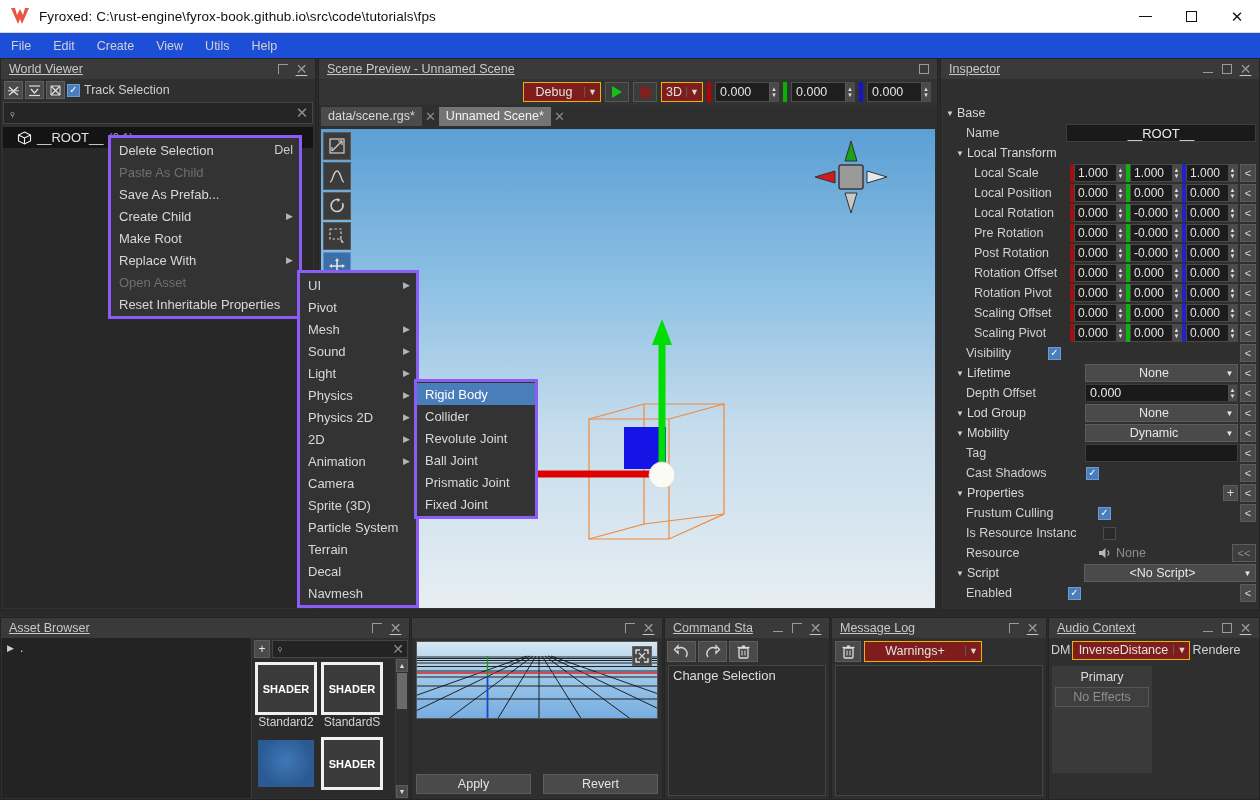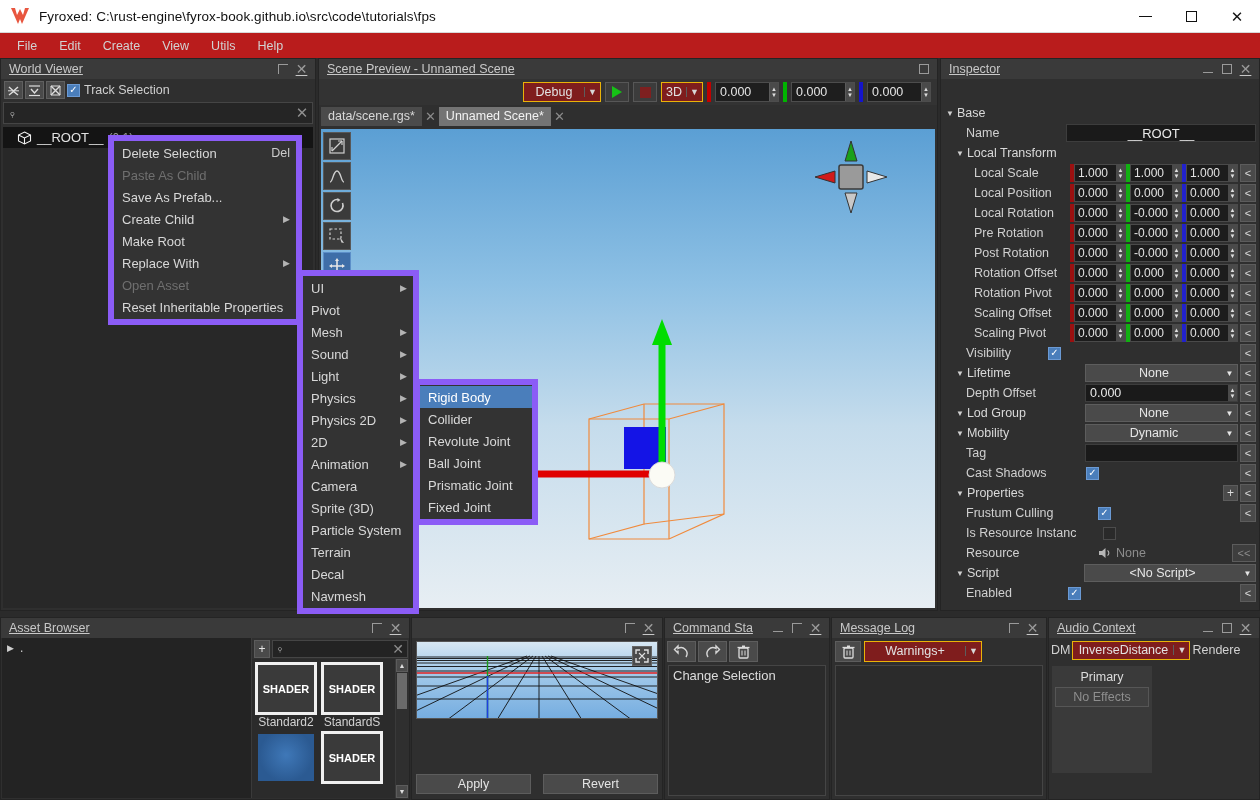--- a/index.html
+++ b/index.html
@@ -20,21 +20,21 @@
   }
   .titlebar .logo { width:22px; height:20px; margin-left:9px; margin-right:8px; position:relative; flex:none; }
   .titlebar .title { color:#111; font-size:13.5px; letter-spacing:.1px; }
   .wbtns { margin-left:auto; display:flex; height:33px; }
   .wbtn { width:46px; height:33px; display:flex; align-items:center; justify-content:center; color:#111; }
   .wbtn .gl { font-size:15px; line-height:1; }
   .wsq { width:11px; height:11px; border:1.4px solid #111; }
   .wmin { width:13px; height:0; border-top:1.6px solid #111; }
 
   
-  .menubar { height:25px; background:#b91c1c; display:flex; align-items:center; padding-left:6px; }
+  .menubar { height:25px; background:#1d4ed8; display:flex; align-items:center; }
   .menubar .mi { padding:3px 11px; color:#d2d2d2; font-size:12.5px; }
 
   
   .panel { position:absolute; background:#2f2f2f; border:1px solid #242424; }
   .p-head {
     height:20px; background:#3a3a3a; display:flex; align-items:center;
     padding:0 2px 0 8px; color:#c8c8c8; font-size:12.5px; white-space:nowrap; overflow:hidden;text-decoration:underline;
   }
   .p-head .ttl { overflow:hidden; text-overflow:clip; }
   .p-ctrls { margin-left:auto; display:flex; align-items:center; gap:2px; padding-right:3px; flex:none; }
@@ -144,21 +144,21 @@
   .ab-tree { width:250px; background:#232323; border-right:1px solid #3a3a3a; }
   .ab-tree .r { height:20px; display:flex; align-items:center; gap:6px; padding-left:5px; color:#cfcfcf; font-size:12px; }
   .ab-right { flex:1; display:flex; flex-direction:column; min-width:0; }
   .ab-search { height:21px; display:flex; align-items:center; gap:2px; padding:1px 0 1px 2px; }
   .ab-search .addb { width:16px; height:18px; background:#4a4a4a; border:1px solid #5c5c5c; color:#e6e6e6;
     font-size:12px; display:flex; align-items:center; justify-content:center; }
   .ab-search .sfield { flex:1; height:18px; background:#232323; border:1px solid #454545; display:flex; align-items:center; padding-left:4px; }
   .ab-search .sfield .mag { transform:rotate(-45deg); font-size:10px; color:#b6b6b6; }
   .ab-search .sfield .x { margin-left:auto; width:18px; text-align:center; color:#8d8d8d; font-size:14px; }
   .ab-grid { flex:1; display:flex; background:#2b2b2b; overflow:hidden; position:relative; }
-  .tiles { display:flex; flex-wrap:wrap; align-content:flex-start; padding:3px 0 0 3px; gap:2px 4px; }
+  .tiles { display:flex; flex-wrap:wrap; align-content:flex-start; padding:3px 0 0 3px; gap:8px 4px; }
   .tile { width:62px; }
   .tile .th { width:62px; height:53px; border:3px solid #f0f0f0; background:#3a3a3a;
     display:flex; align-items:center; justify-content:center; color:#fff; font-size:11px; font-weight:bold; }
   .tile .th.blue { background:radial-gradient(circle at 50% 45%, #3f78b8 0%, #2b5a92 70%); border-color:#2b2b2b; }
   .tile .cap { color:#d2d2d2; font-size:12px; text-align:center; white-space:nowrap; overflow:hidden; }
   .vscroll { width:14px; background:#2f2f2f; border-left:1px solid #3a3a3a; display:flex; flex-direction:column; align-items:center; }
   .vscroll .ar { width:12px; height:13px; background:#4a4a4a; border:1px solid #5c5c5c; color:#ddd; font-size:7px;
     display:flex; align-items:center; justify-content:center; }
   .vscroll .thumb { width:10px; height:36px; background:#6a6a6a; margin:1px 0; }
   .vscroll .track { flex:1; }
@@ -188,21 +188,21 @@
   .bus-col { width:100px; background:#3a3a3a; display:flex; flex-direction:column; }
   .bus-hdr { height:21px; display:flex; align-items:center; justify-content:center; color:#dcdcdc; font-size:12.5px; }
   .bus-eff { height:20px; margin:0 3px; background:#3f3f3f; border:1px solid #565656; color:#8e8e8e; font-size:12.5px;
     display:flex; align-items:center; justify-content:center; }
   .au-btns { position:absolute; left:3px; right:3px; bottom:3px; display:flex; gap:2px; }
   .au-btn { flex:1; height:20px; background:#4a4a4a; border:1px solid #5d5d5d; color:#e6e6e6; font-size:12.5px;
     display:flex; align-items:center; justify-content:center; }
   .au-btn.dis { color:#868686; }
 
   
-  .ctxmenu { position:absolute; background:#333333; border:6px solid #8b5cf6; z-index:60; padding:1px 0; }
+  .ctxmenu { position:absolute; background:#333333; border:3px solid #8b5cf6; z-index:60; padding:1px 0; }
   .ctxitem { height:22px; display:flex; align-items:center; padding:0 6px 0 8px; color:#d8d8d8; font-size:13px; white-space:nowrap; }
   .ctxitem.dis { color:#6f6f6f; }
   .ctxitem.sel { background:#4a7ebb; color:#fff; }
   .ctxitem .sc { margin-left:auto; padding-left:24px; color:#cccccc; font-size:12.5px; }
   .ctxitem .sub { margin-left:auto; padding-left:20px; font-size:9px; color:#b4b4b4; }
   #ctx1 { left:108px; top:135px; width:194px; }
   #ctx2 { left:297px; top:270px; width:122px; }
   #ctx3 { left:414px; top:379px; width:124px; }
 </style>
 </head>

